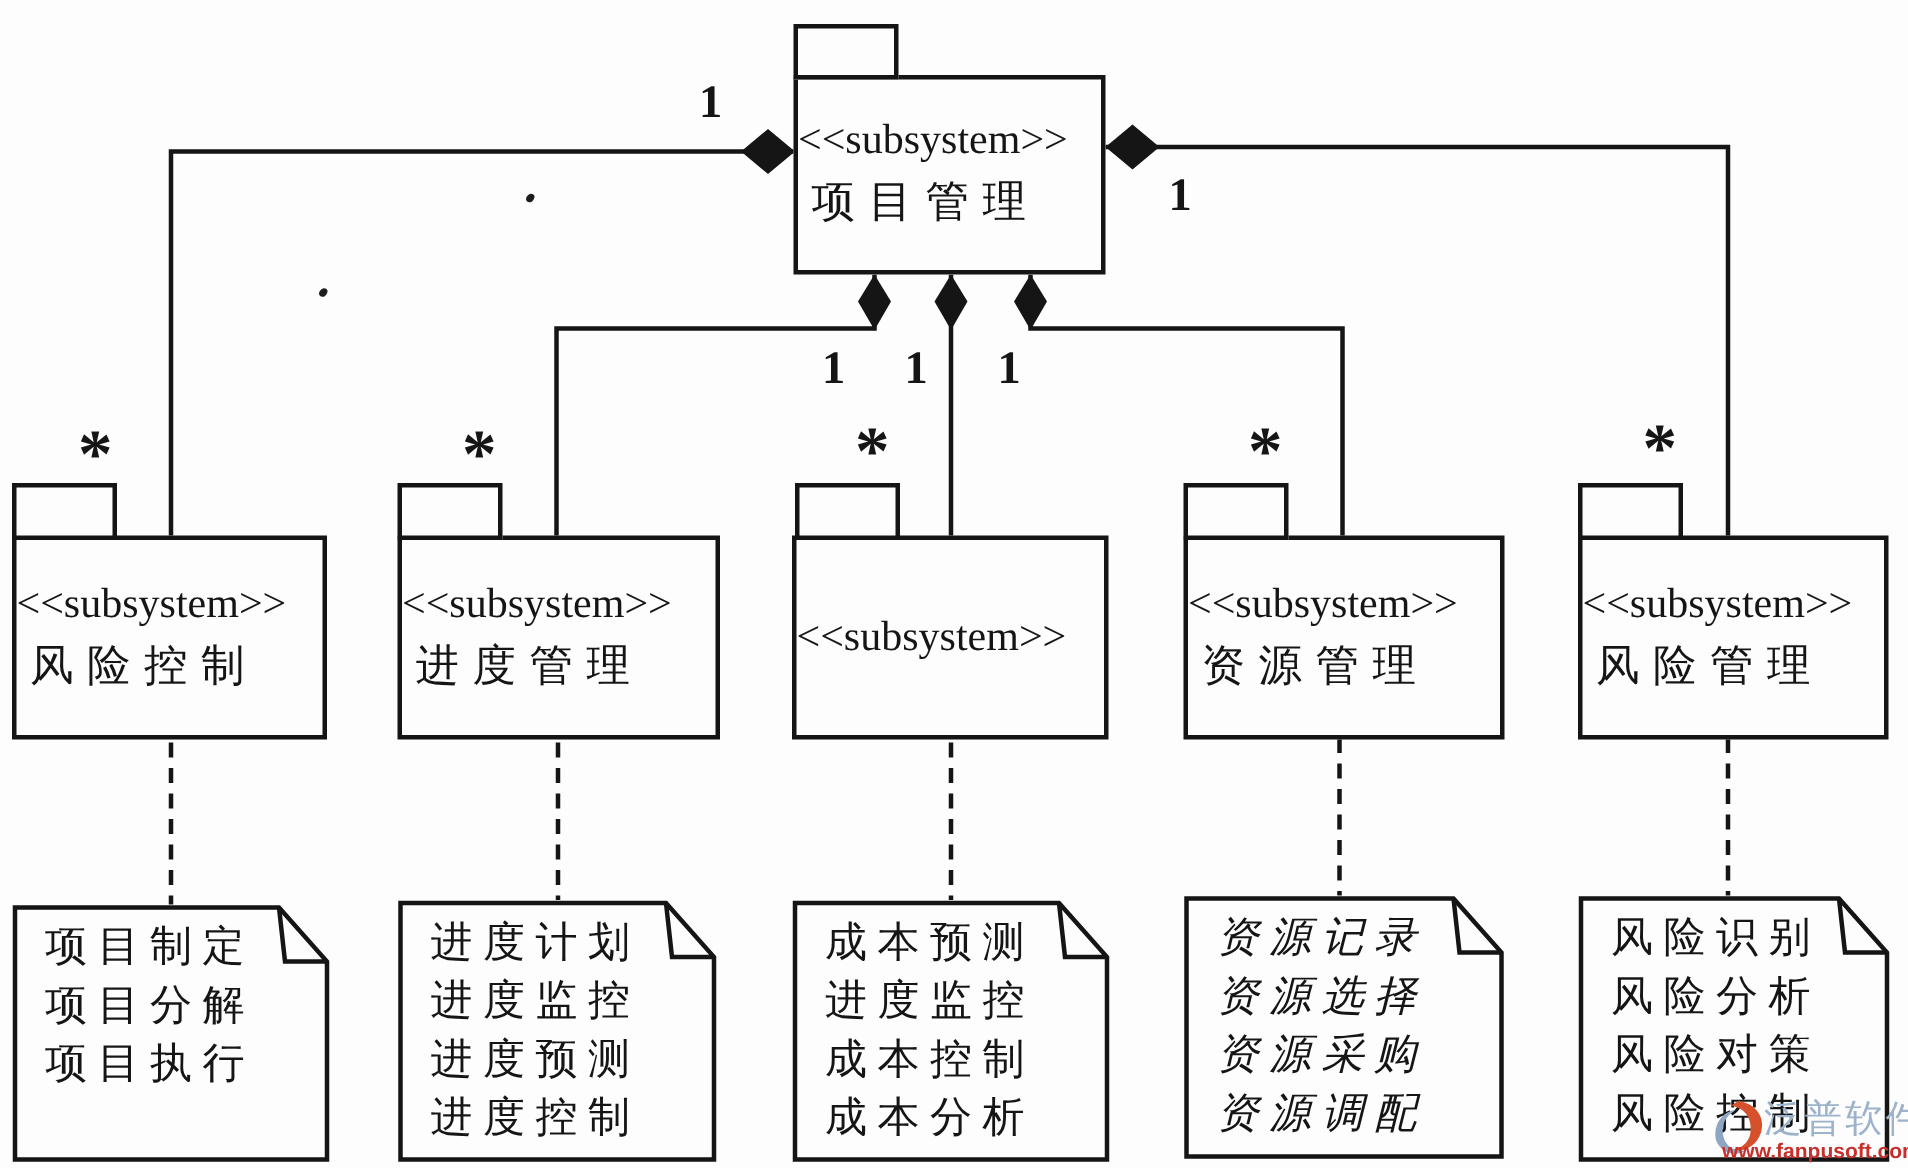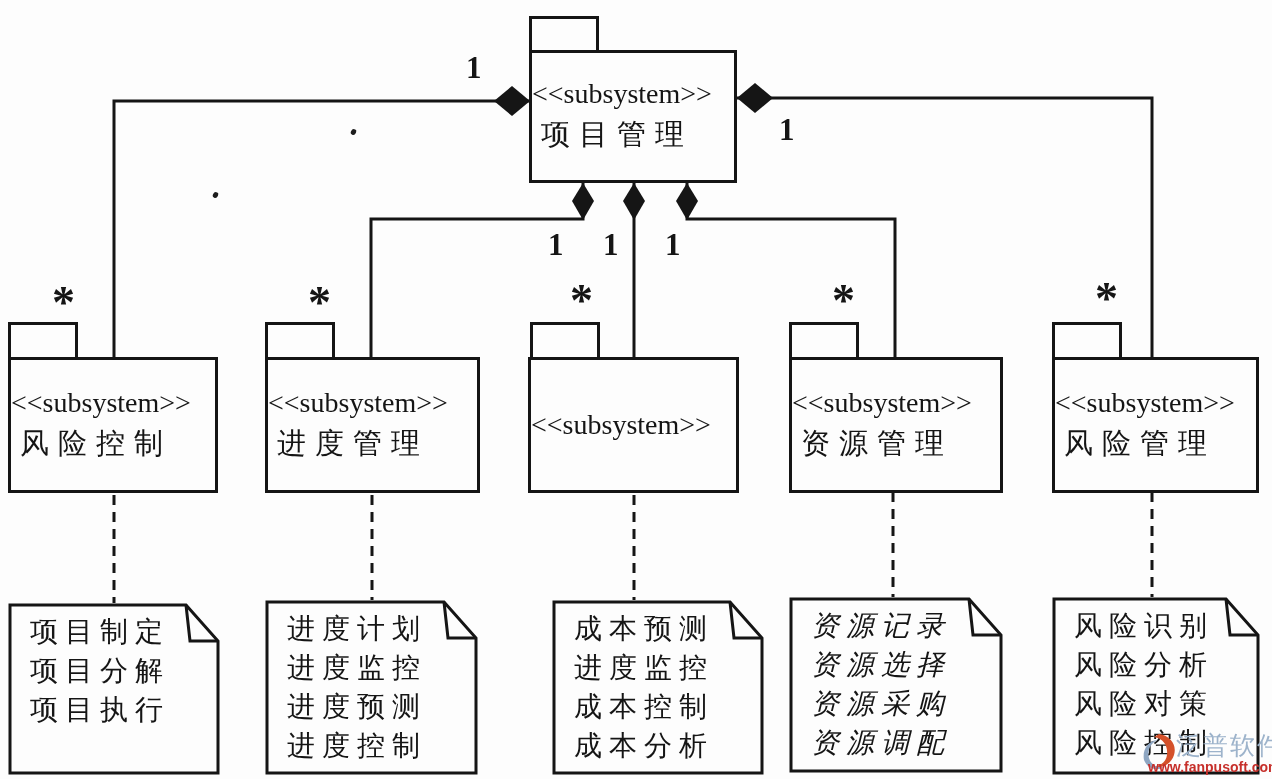--- a/index.html
+++ b/index.html
@@ -108,21 +108,21 @@
       <path d="M179,2 L183,38 L211,38" fill="none" stroke="#151515" stroke-width="3"></path>
     </svg>
     <div class="note-lines">
       <div>进度计划</div>
       <div>进度监控</div>
       <div>进度预测</div>
       <div>进度控制</div>
     </div>
   </div>
 
-  <div class="note" style="left:552px;top:600px;width:212px;height:175px;">
+  <div class="note" style="left:528px;top:600px;width:212px;height:175px;">
     <svg width="212" height="175" viewBox="0 0 212 175">
       <polygon points="2,2 178,2 210,38 210,173 2,173" fill="#fdfdfd" stroke="#151515" stroke-width="3"></polygon>
       <path d="M178,2 L182,38 L210,38" fill="none" stroke="#151515" stroke-width="3"></path>
     </svg>
     <div class="note-lines">
       <div>成本预测</div>
       <div>进度监控</div>
       <div>成本控制</div>
       <div>成本分析</div>
     </div>

